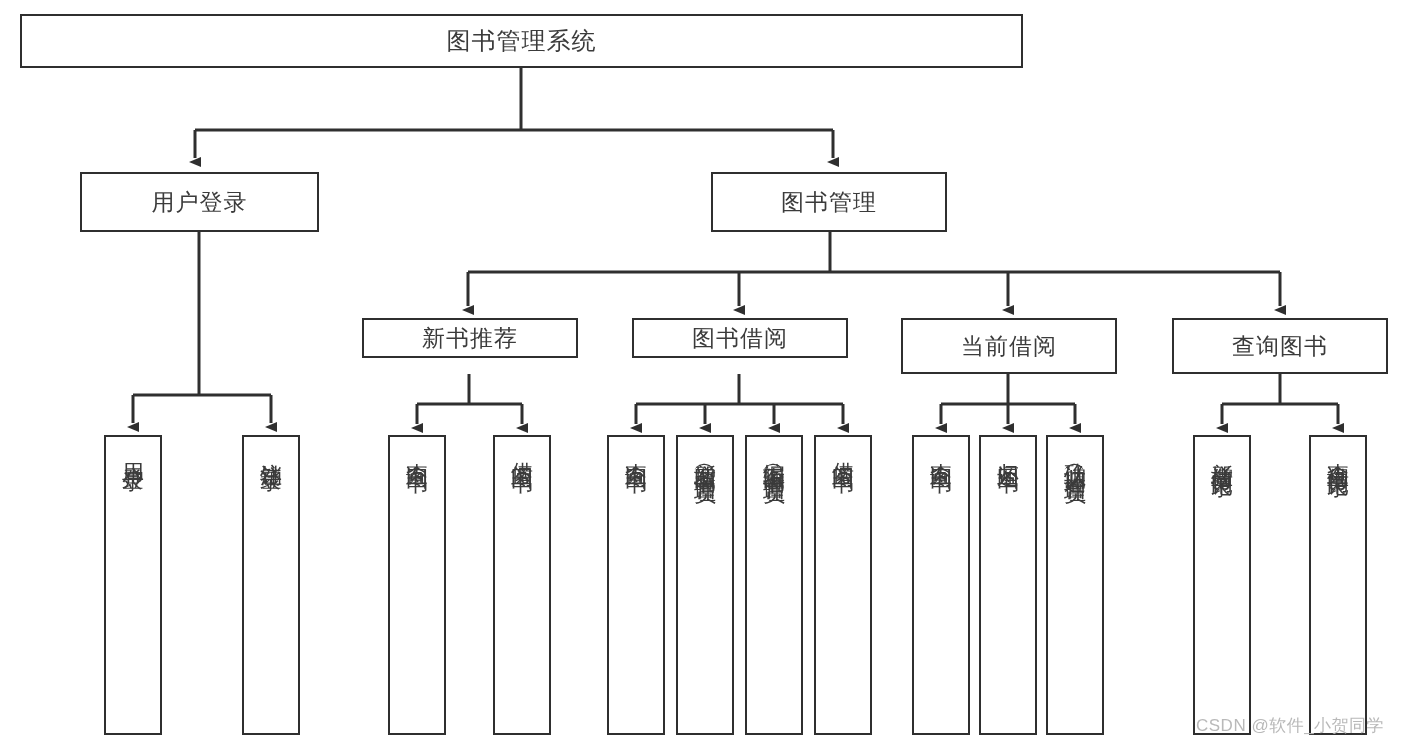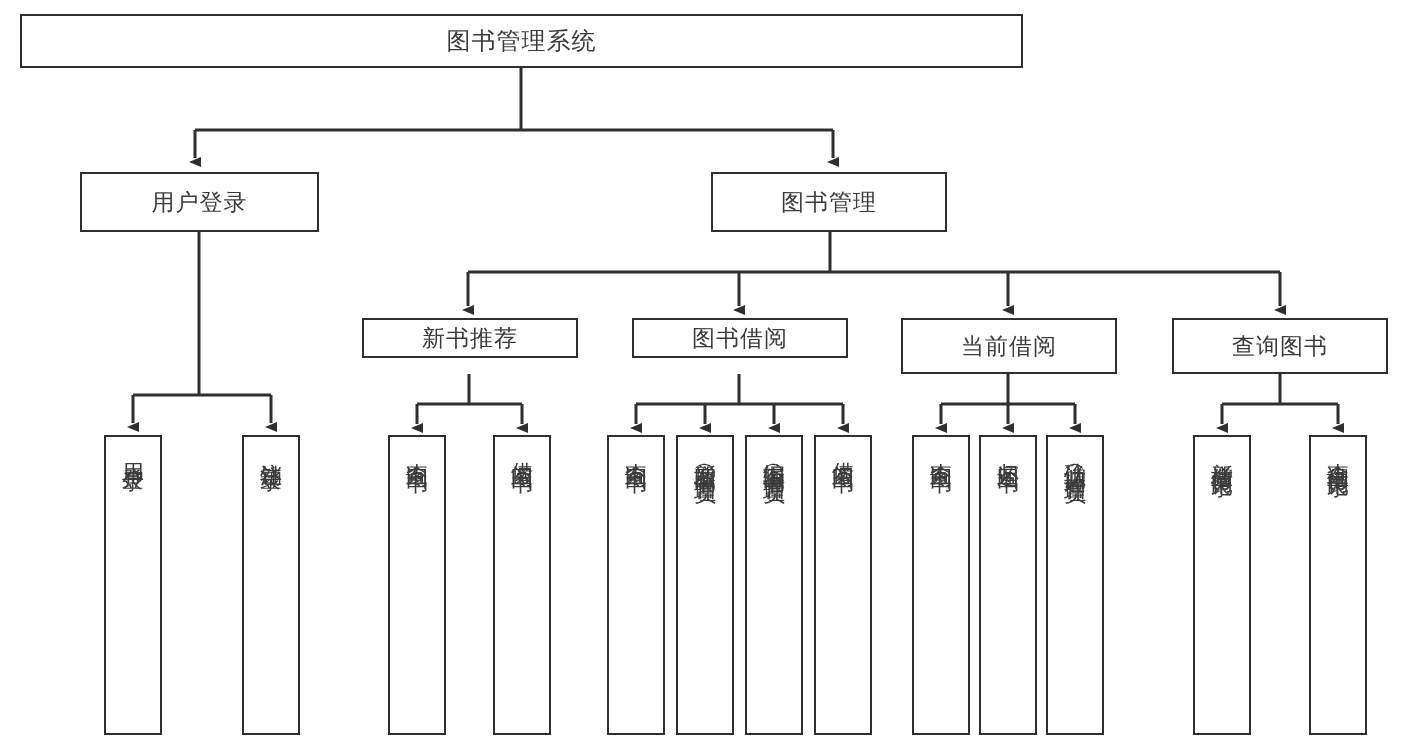--- a/index.html
+++ b/index.html
@@ -202,14 +202,15 @@
   </div>
 
   <div class="node vert" style="left:1193px; top:435px; width:58px; height:300px;">
     <span class="node-label">新增借阅记录</span>
   </div>
 
   <div class="node vert" style="left:1309px; top:435px; width:58px; height:300px;">
     <span class="node-label">查询借阅记录</span>
   </div>
 
+  <div class="watermark" style="left:1196px; top:714px;">CSDN @软件_小贺同学</div>
 
 </div>
 
 </body></html>

